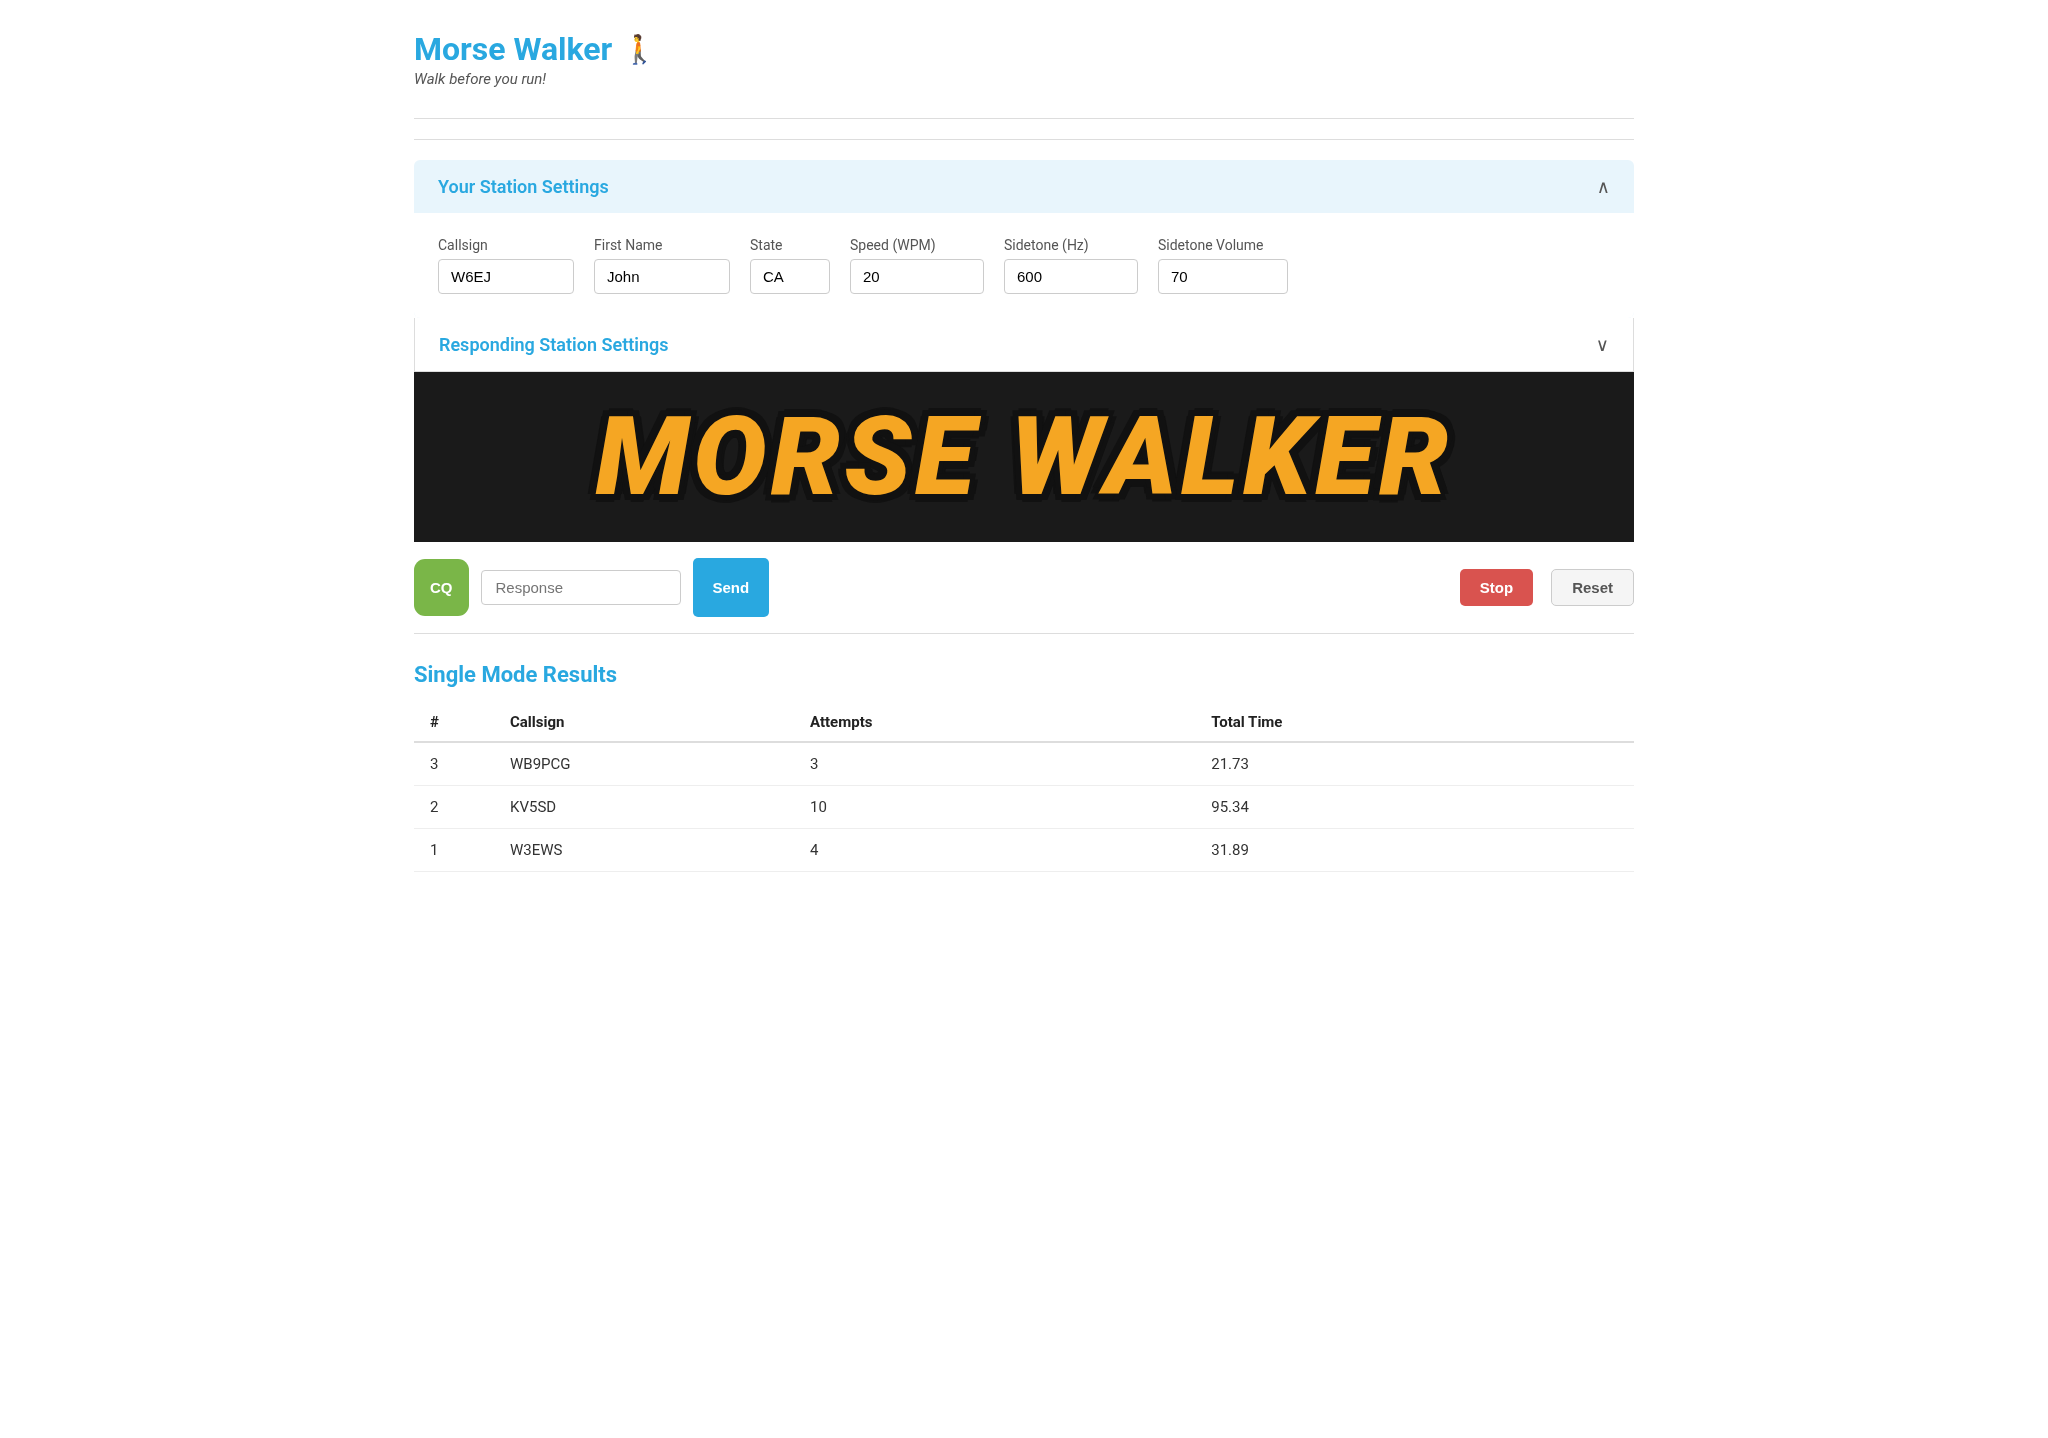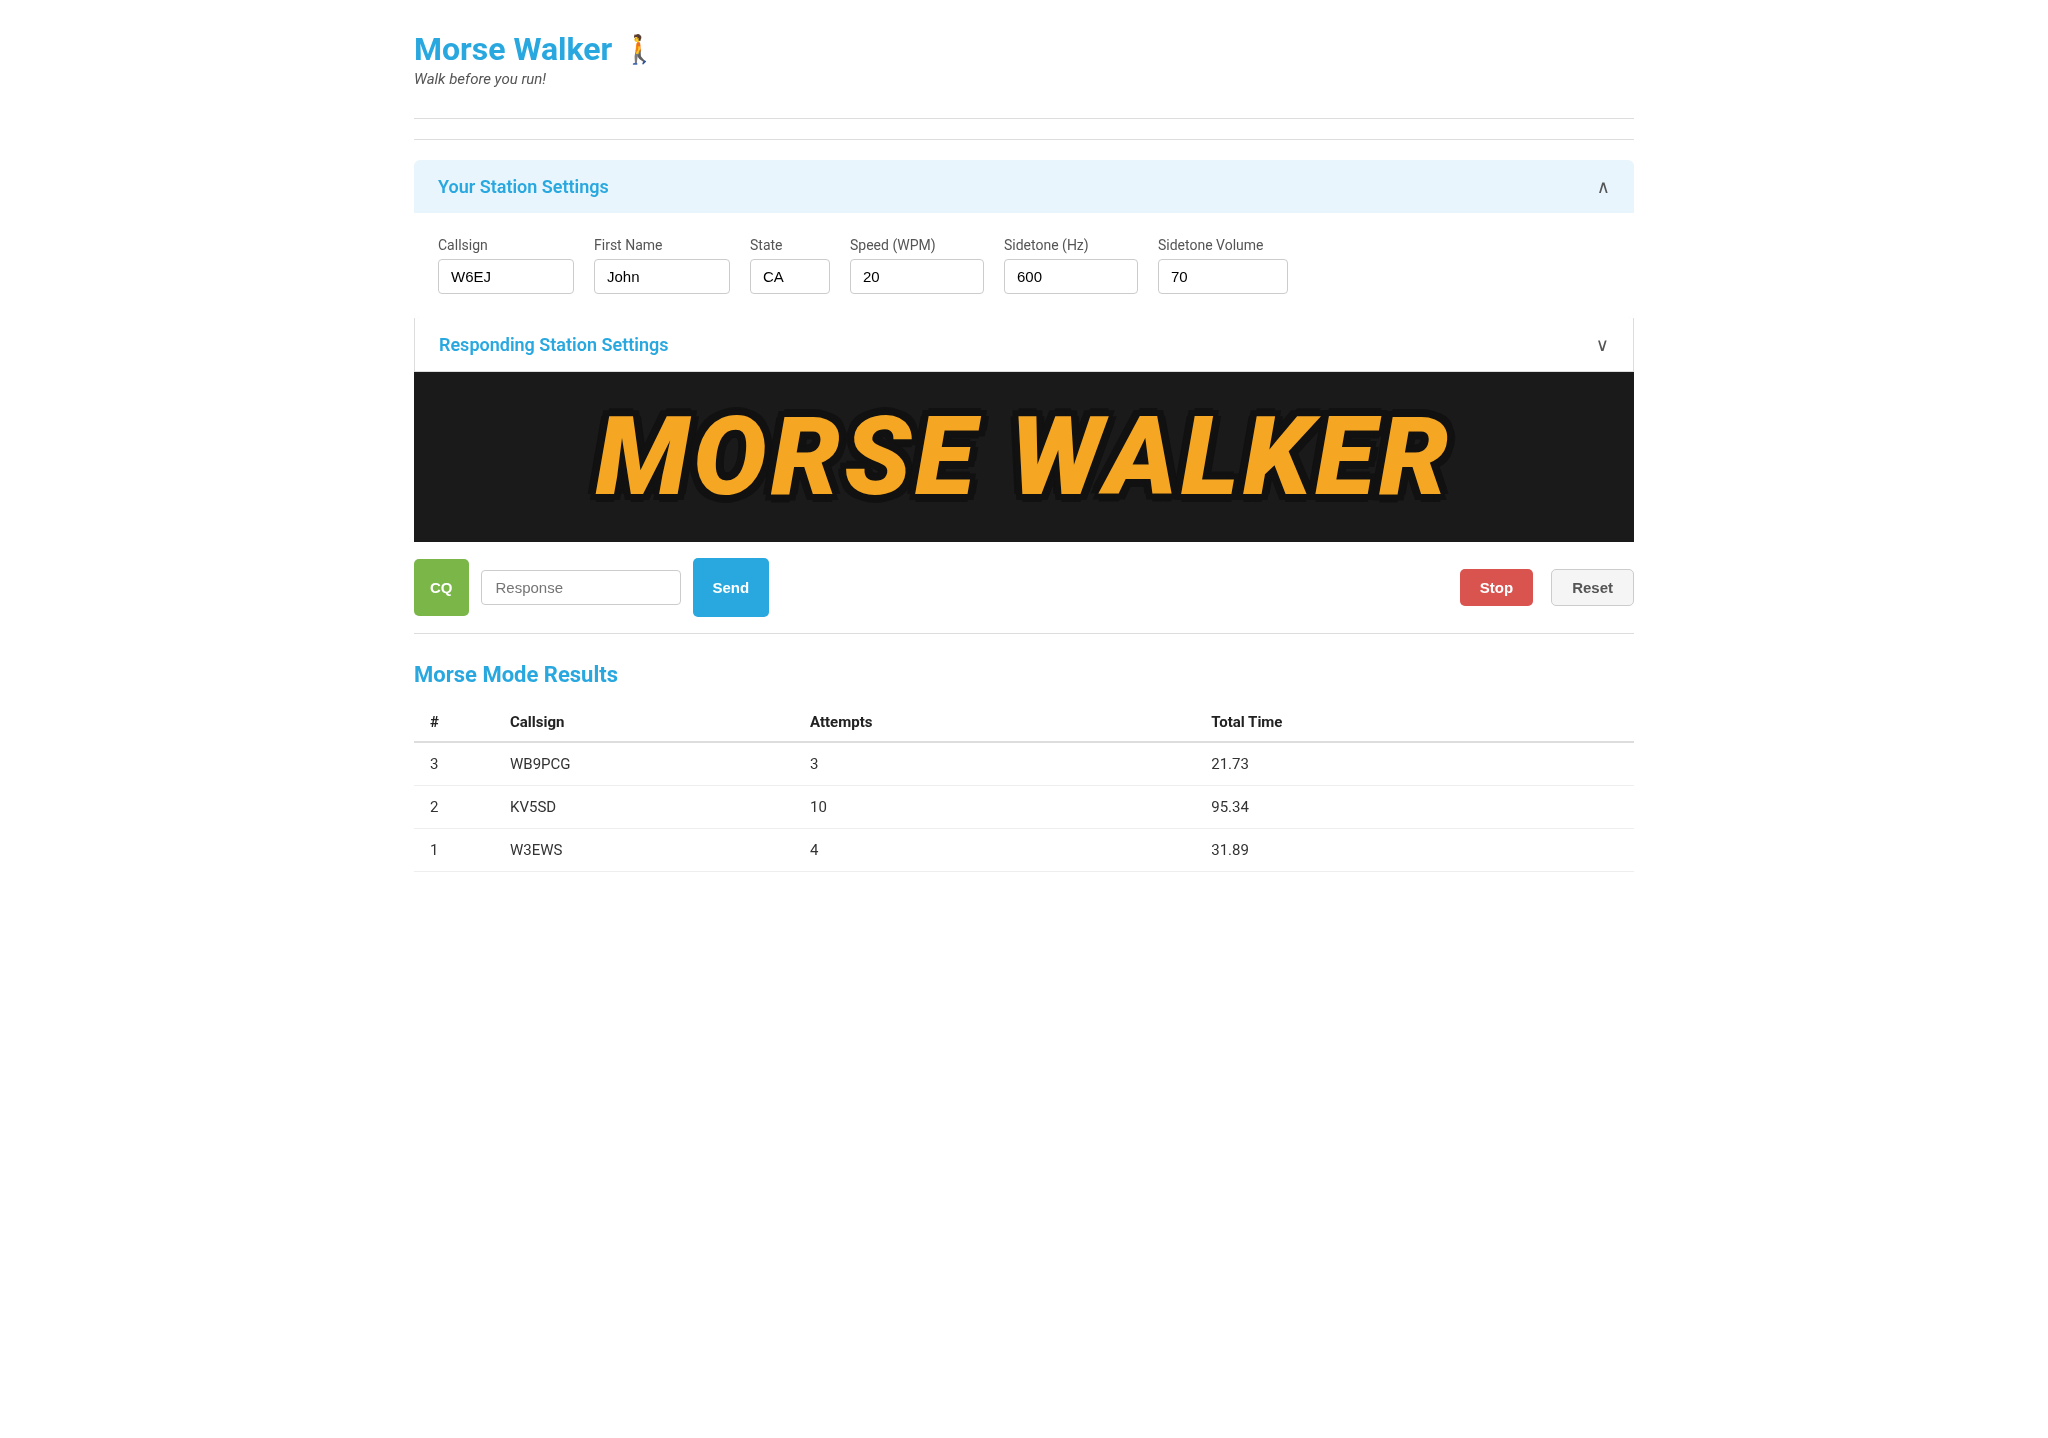--- a/index.html
+++ b/index.html
@@ -196,21 +196,21 @@
       display: flex;
       align-items: center;
       gap: 12px;
       padding: 16px 0;
       border-bottom: 1px solid #ddd;
     }
     .btn-cq {
       background: #7ab648;
       color: #fff;
       border: none;
-      border-radius: 5px;
+      border-radius: 11px;
       padding: 20px 16px;
       font-size: 15px;
       font-weight: 600;
       cursor: pointer;
       text-align: center;
     }
     .response-input {
       border: 1px solid #ccc;
       border-radius: 4px;
       padding: 8px 14px;
@@ -361,21 +361,21 @@
     <button class="btn-cq">CQ</button>
     <input class="response-input" type="text" placeholder="Response" style="">
     <button class="btn-send">Send</button>
     <div class="controls-right">
       <button class="btn-stop">Stop</button>
       <button class="btn-reset">Reset</button>
     </div>
   </div>
 
   <div class="results-section">
-    <div class="results-title">Morse Mode Results</div>
+    <div class="results-title">Single Mode Results</div>
     <table class="results-table">
       <thead>
         <tr>
           <th>#</th>
           <th>Callsign</th>
           <th>Attempts</th>
           <th>Total Time</th>
         </tr>
       </thead>
       <tbody id="results-tbody">

